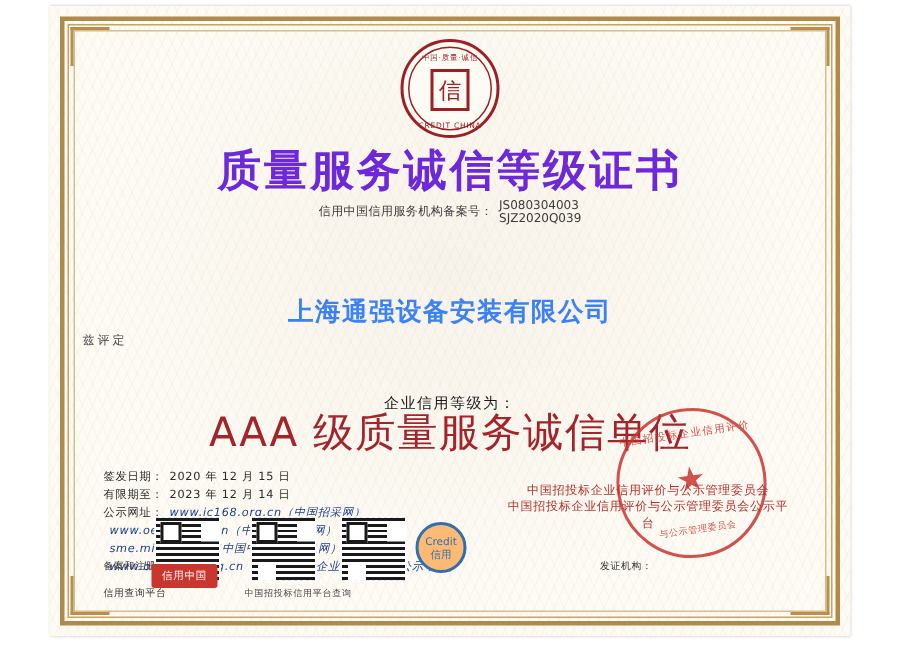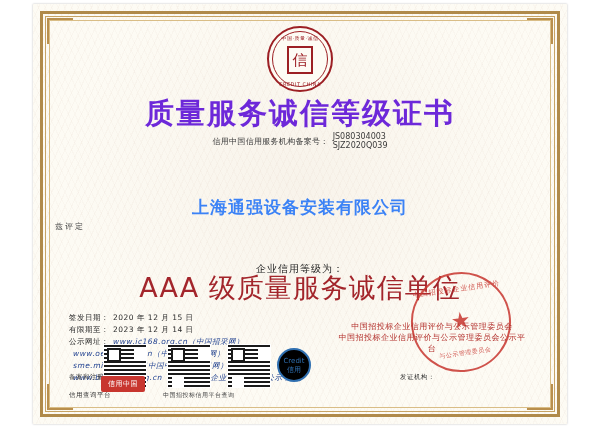--- a/index.html
+++ b/index.html
@@ -312,21 +312,21 @@
 
   
   .credit-badge {
     position: absolute;
     left: 222px;
     bottom: 24px;
     width: 34px;
     height: 34px;
     border-radius: 50%;
     border: 2px solid #2f6fb0;
-    background: #000000;
+    background: #fdba74;
     color: #2f6fb0;
     font-size: 7px;
     text-align: center;
     line-height: 9px;
     padding-top: 7px;
     box-sizing: border-box;
     font-family: "DejaVu Sans", sans-serif;
   }
 
   

